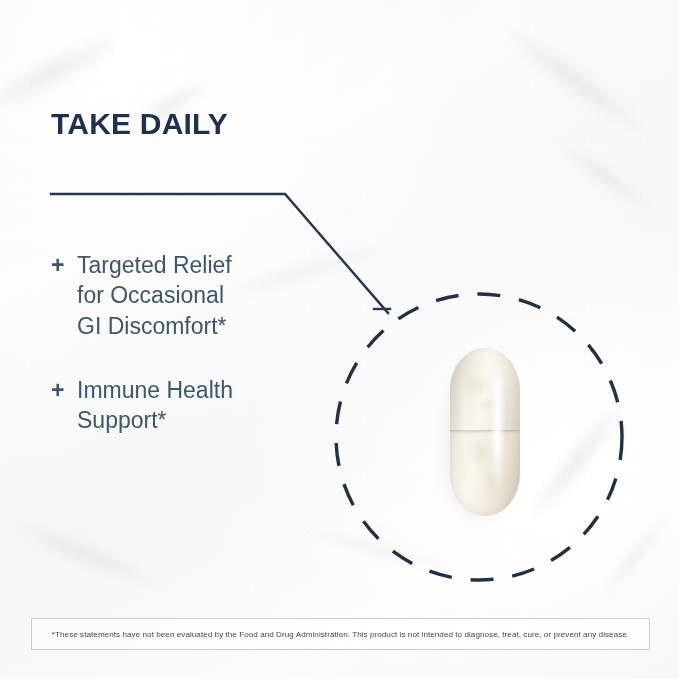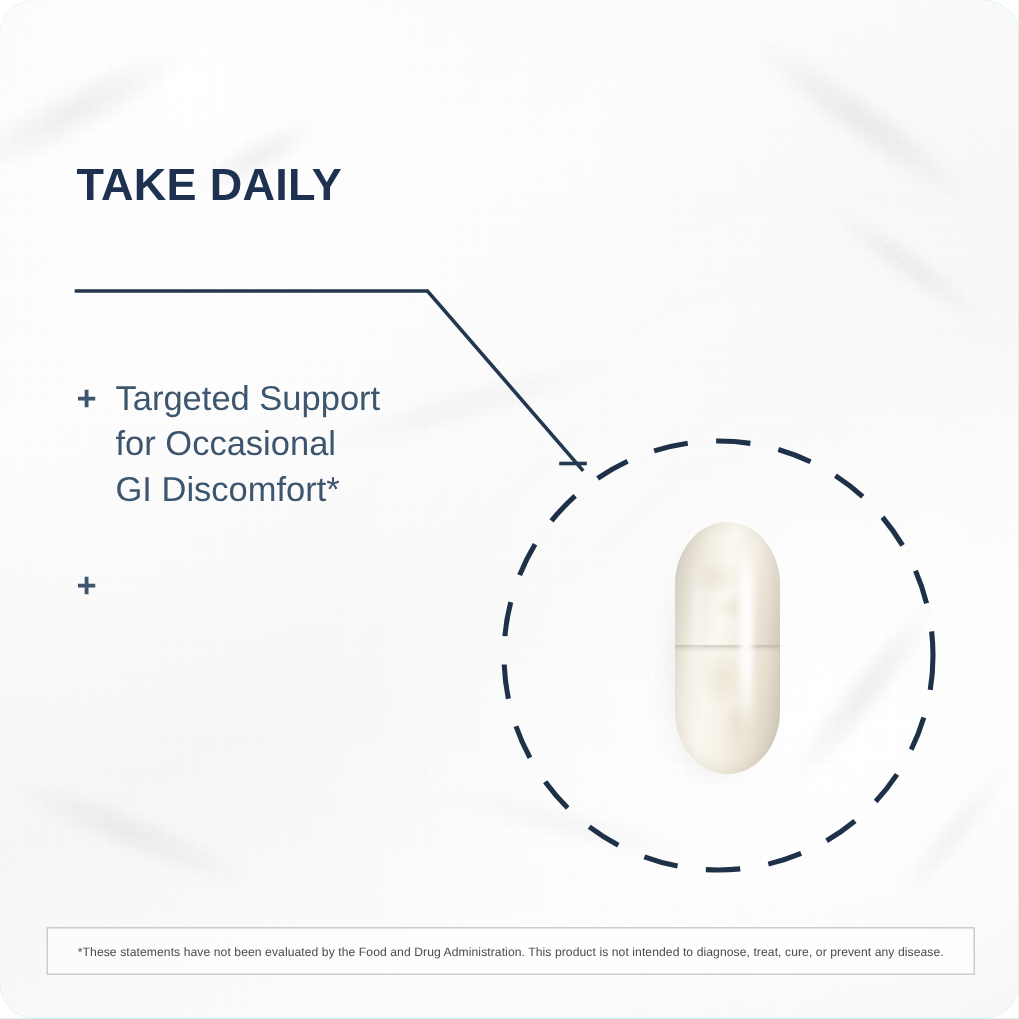--- a/index.html
+++ b/index.html
@@ -6,22 +6,21 @@
     margin: 0;
     padding: 0;
     background: #ffffff;
   }
   #stage {
     position: relative;
     width: 679px;
     height: 679px;
     overflow: hidden;
     font-family: "Liberation Sans", sans-serif;
-    background-color: #5eead4;
-    border-radius: 23px;
+    background-color: #bef264;
   }
 
   
   .marble-base {
     position: absolute;
     inset: 0;
     background:
       radial-gradient(circle at 18% 8%,  rgba(255,255,255,1) 0%, rgba(255,255,255,0) 55%),
       radial-gradient(circle at 82% 70%, rgba(255,255,255,1) 0%, rgba(255,255,255,0) 50%),
       linear-gradient(152deg, #f4f4f5 0%, #fbfbfb 28%, #f6f6f7 55%, #fcfcfc 78%, #f3f3f4 100%);
@@ -260,26 +259,28 @@
   </div>
 
   <svg class="connector" width="679" height="679" viewBox="0 0 679 679">
     <polyline points="51,194 285,194 388,313" fill="none" stroke="#23374f" stroke-width="2.4" stroke-linecap="square" stroke-linejoin="miter"></polyline>
     <line x1="374" y1="309" x2="390" y2="309" stroke="#23374f" stroke-width="2.4" stroke-linecap="square"></line>
   </svg>
 
   <div class="bullets">
     <div class="bullet">
       <span class="bullet-marker" style="color: rgb(61, 86, 110);">+</span>
-      <span class="bullet-text" style="color: rgb(61, 86, 110);">Targeted Support
+      <span class="bullet-text" style="color: rgb(61, 86, 110);">Targeted Relief
 for Occasional
 GI Discomfort*</span>
     </div>
     <div class="bullet">
       <span class="bullet-marker" style="color: rgb(61, 86, 110);">+</span>
+      <span class="bullet-text" style="color: rgb(61, 86, 110);">Immune Health
+Support*</span>
     </div>
   </div>
 
   <svg class="product-zone" width="679" height="679" viewBox="0 0 679 679">
     <circle cx="479" cy="437" r="143" fill="none" stroke="#1f3148" stroke-width="3.4" stroke-linecap="butt" stroke-dasharray="23 19"></circle>
   </svg>
 
   <div class="capsule-wrap">
     <div class="capsule-shadow"></div>
     <div class="capsule-body"></div>

